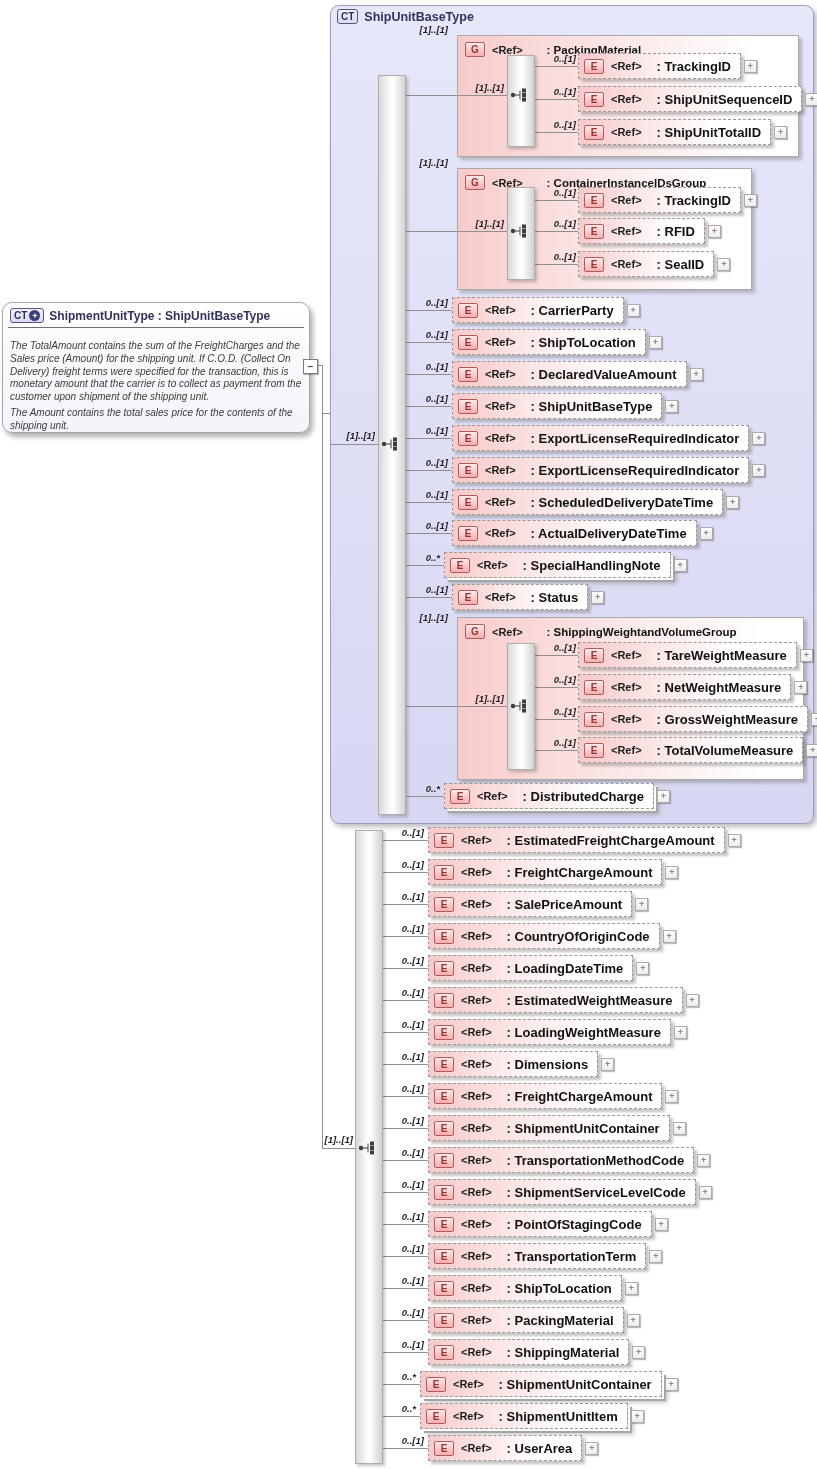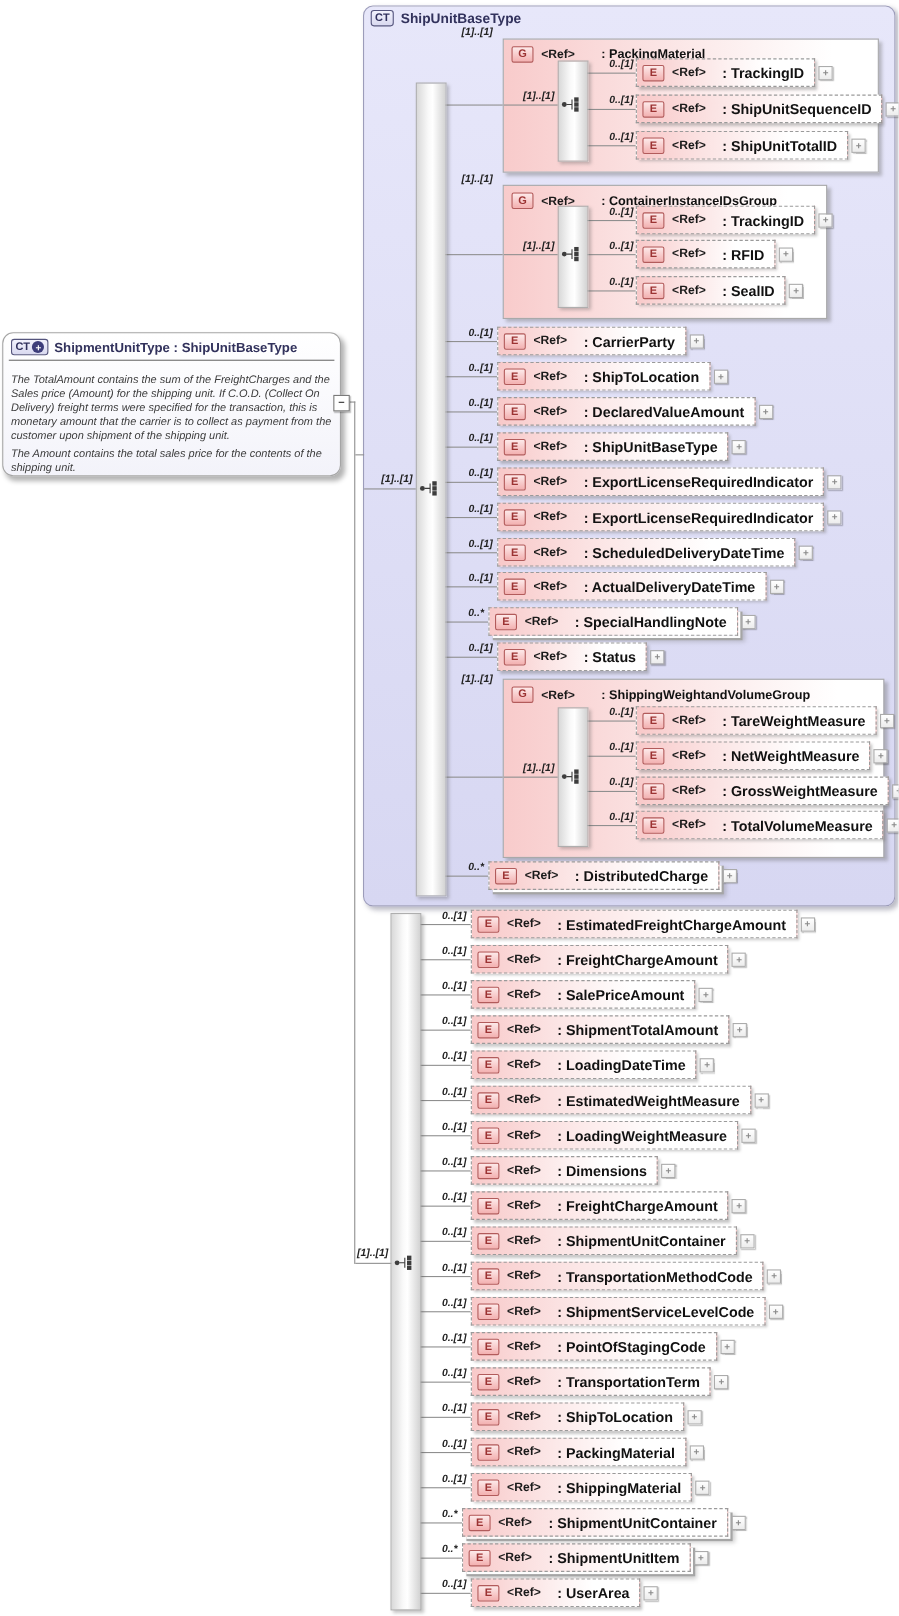--- a/index.html
+++ b/index.html
@@ -437,21 +437,21 @@
       </span>
       <span class="plus">+</span>
     </div>
 
   <div class="ln" style="left:381px;top:936px;width:47px"></div>
   <div class="crd" style="left:382px;top:923px;width:42px">0..[1]</div>
   <div class="erow" style="left:428px;top:923px">
       <span class="ebox">
         <span class="badge">E</span>
         <span class="ref">&lt;Ref&gt;</span>
-        <span class="lbl">: ShipmentTotalAmount</span>
+        <span class="lbl">: CountryOfOriginCode</span>
       </span>
       <span class="plus">+</span>
     </div>
 
   <div class="ln" style="left:381px;top:968px;width:47px"></div>
   <div class="crd" style="left:382px;top:955px;width:42px">0..[1]</div>
   <div class="erow" style="left:428px;top:955px">
       <span class="ebox">
         <span class="badge">E</span>
         <span class="ref">&lt;Ref&gt;</span>

